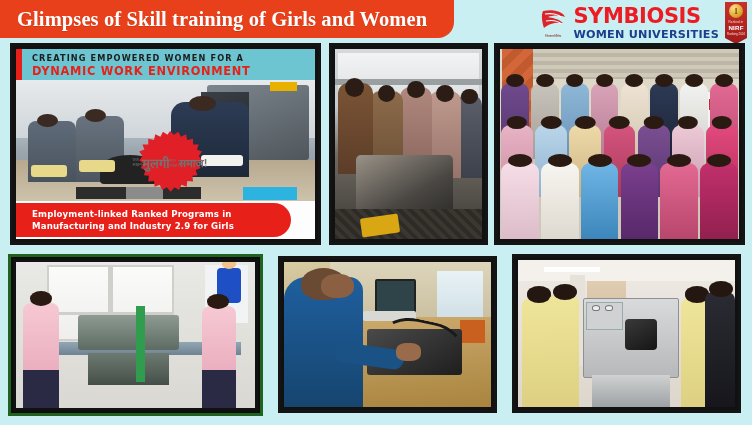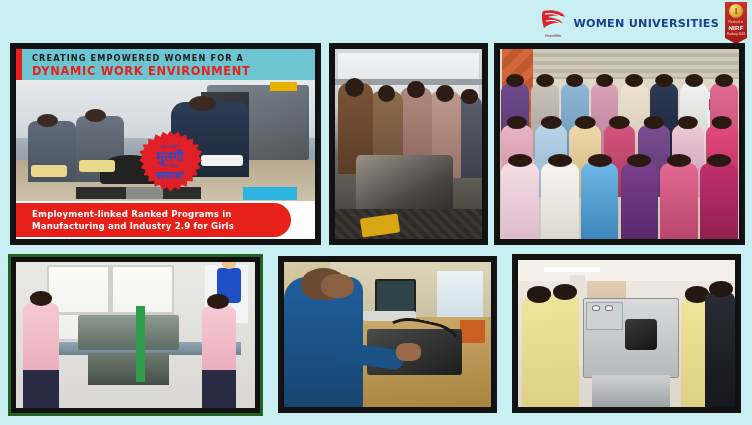--- a/index.html
+++ b/index.html
@@ -149,22 +149,22 @@
   .pp-tools  { position:absolute; left:20%; bottom:2%; width:42%; height:10%;
                background:linear-gradient(90deg,#2c2c2c 0 40%, #8b8b8b 40% 70%, #2c2c2c 70% 100%);}
   .pp-blue   { position:absolute; right:6%; bottom:1%; width:18%; height:11%; background:#2db3e0; }
 
   .badge {
     position:absolute; left:122px; top:82px;
     width:64px; height:64px; z-index:4;
   }
   .badge svg { position:absolute; inset:0; }
   .badge .btxt {
-    position:absolute; inset:0; display:flex; flex-direction:column;
-    align-items:center; justify-content:center; color:#1d4ed8; line-height:1;
+    position:absolute; inset:0; display:flex; 
+    align-items:center; justify-content:center; color:#737373; line-height:1;
   }
   .badge .b1 { font-size:4.6px; letter-spacing:.2px; }
   .badge .b2 { font-size:13px; font-weight:bold; margin-top:0px; }
   .badge .b3 { font-size:4.6px; margin-top:1px; }
   .badge .b4 { font-size:11px; font-weight:bold; margin-top:1px; }
 
   .poster-bar {
     position:absolute; left:0; bottom:2px; width:92%; height:34px;
     background:#e8201a; border-top-right-radius:17px; border-bottom-right-radius:17px;
     display:flex; flex-direction:column; justify-content:center;
@@ -308,33 +308,37 @@
   .s6-s3h{position:absolute; right:12%; top:18%; width:11%; height:11%; border-radius:50%; background:#241610;}
   .s6-s4{position:absolute; right:0%; top:22%; width:14%; height:78%;
      background:linear-gradient(180deg,#2b2b33,#16161c); border-radius:8px 8px 0 0;}
   .s6-s4h{position:absolute; right:1%; top:14%; width:11%; height:11%; border-radius:50%; background:#241610;}
 </style>
 </head>
 <body>
 
 <div class="header">
 
+  <div class="title-banner">
+    <div class="title-text">Glimpses of Skill training of Girls and Women</div>
+  </div>
 
   <div class="brand">
 
     <div class="brand-mark">
       <svg width="27" height="24" viewBox="0 0 27 24" aria-hidden="true">
         <path d="M3 3 C12 1, 23 3, 25 9 C20 7, 13 7, 8 9 C13 10, 19 11, 23 15 C17 14, 9 15, 4 20 C2 14, 1 7, 3 3 Z" fill="#d8262c"></path>
         <path d="M5 6 C11 5, 18 6, 21 9" stroke="#ffffff" stroke-width="1.1" fill="none"></path>
         <path d="M6 13 C12 12, 18 13, 21 16" stroke="#ffffff" stroke-width="1.1" fill="none"></path>
       </svg>
       <div class="mark-sub">सिम्बायोसिस</div>
     </div>
 
     <div class="brand-words">
+      <div class="brand-main">SYMBIOSIS</div>
       <div class="brand-sub">WOMEN UNIVERSITIES</div>
     </div>
 
     <div class="nirf-badge">
       <div class="nirf-circle">1</div>
       <div class="nirf-l1">Ranked in</div>
       <div class="nirf-l2">NIRF</div>
       <div class="nirf-l3">Ranking 2024</div>
     </div>
 

